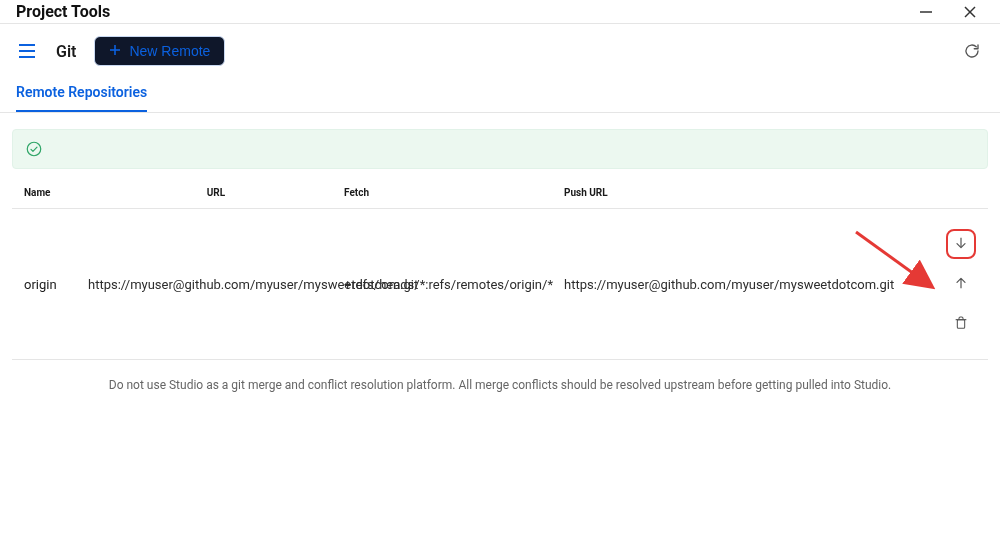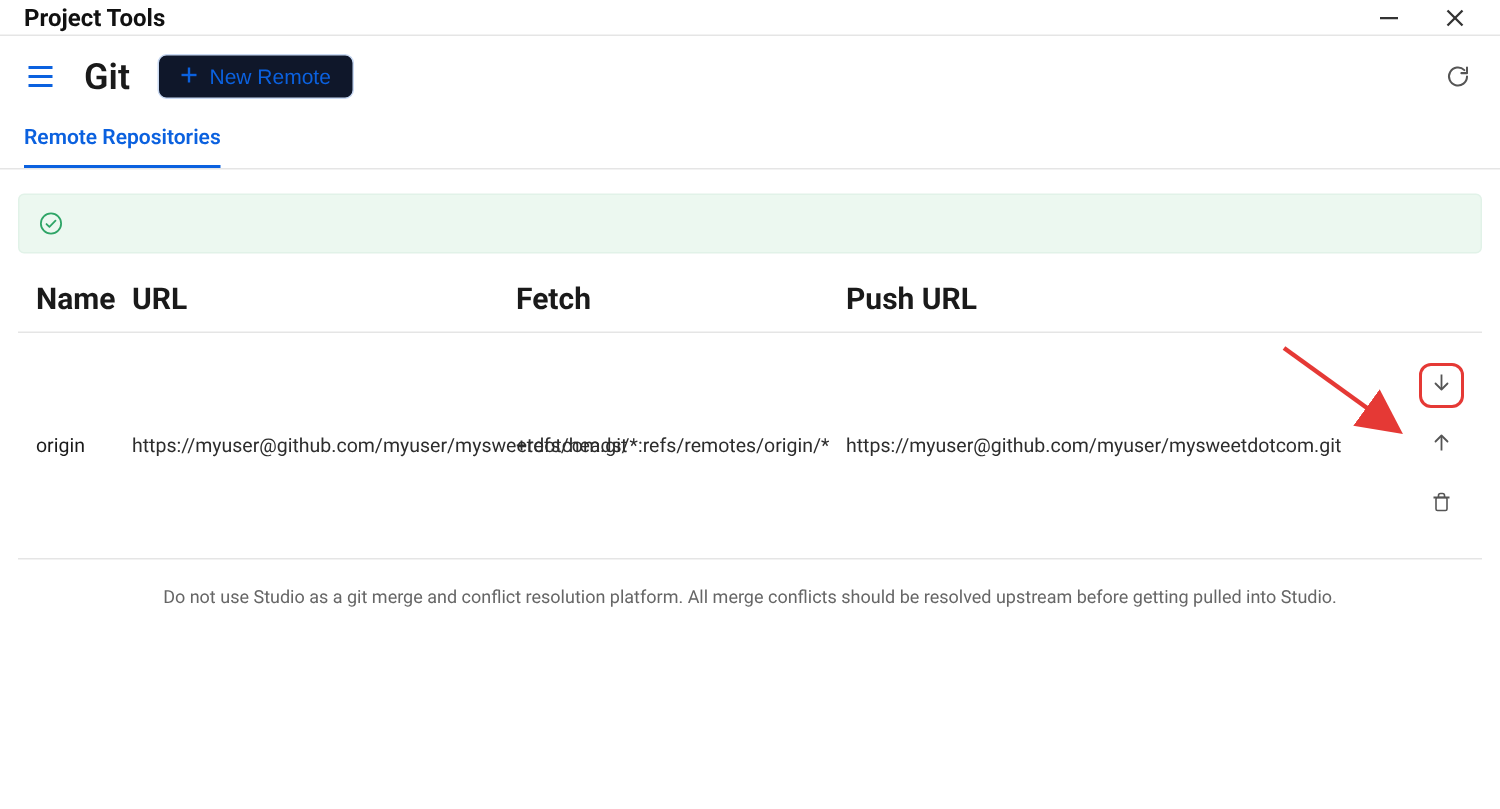--- a/index.html
+++ b/index.html
@@ -25,21 +25,21 @@
     .win-controls { display: flex; gap: 16px; }
     .win-btn { width: 28px; height: 28px; display:flex; align-items:center; justify-content:center; color:#333; cursor:pointer; }
     .toolbar {
       display: flex;
       align-items: center;
       justify-content: space-between;
       padding: 12px 16px 10px 16px;
     }
     .toolbar-left { display:flex; align-items:center; gap: 18px; }
     .hamburger { width: 22px; height: 22px; display:flex; align-items:center; justify-content:center; color:#0b61df; cursor:pointer;}
-    .page-heading { font-size: 24px; font-weight: 600; color:#1a1a1a; }
+    .page-heading { font-size: 16px; font-weight: 600; color:#1a1a1a; }
     .new-remote-btn {
       display:flex; align-items:center; gap:8px;
       border: 1px solid #c9d9f2;
       border-radius: 6px;
       padding: 6px 14px;
       color: #0b61df;
       font-weight: 500;
       font-size: 14px;
       cursor:pointer;
       background:#0f172a;
@@ -71,24 +71,24 @@
       color:#2d2d2d;
     }
     .status-banner .ok { color: #2fa567; display:flex; }
     .table-wrap { padding: 0 12px; }
     .col-headers {
       display:flex; align-items:center;
       padding: 10px 12px;
       border-bottom: 1px solid #e5e5e5;
       font-weight: 700;
       color:#1a1a1a;
-      font-size: 20px;
+      font-size: 10px;
     }
     .c-name { width: 64px; }
-    .c-url { width: 256px; }
+    .c-url { width: 256px; text-align: center; }
     .c-fetch { width: 220px; }
     .c-push { width: 280px; }
     .c-actions { flex:1; }
     .row {
       display:flex; align-items:center;
       padding: 20px 12px;
       border-bottom: 1px solid #e5e5e5;
       font-size: 13px;
     }
     .row .c-url, .row .c-fetch, .row .c-push { color:#2d2d2d; }

